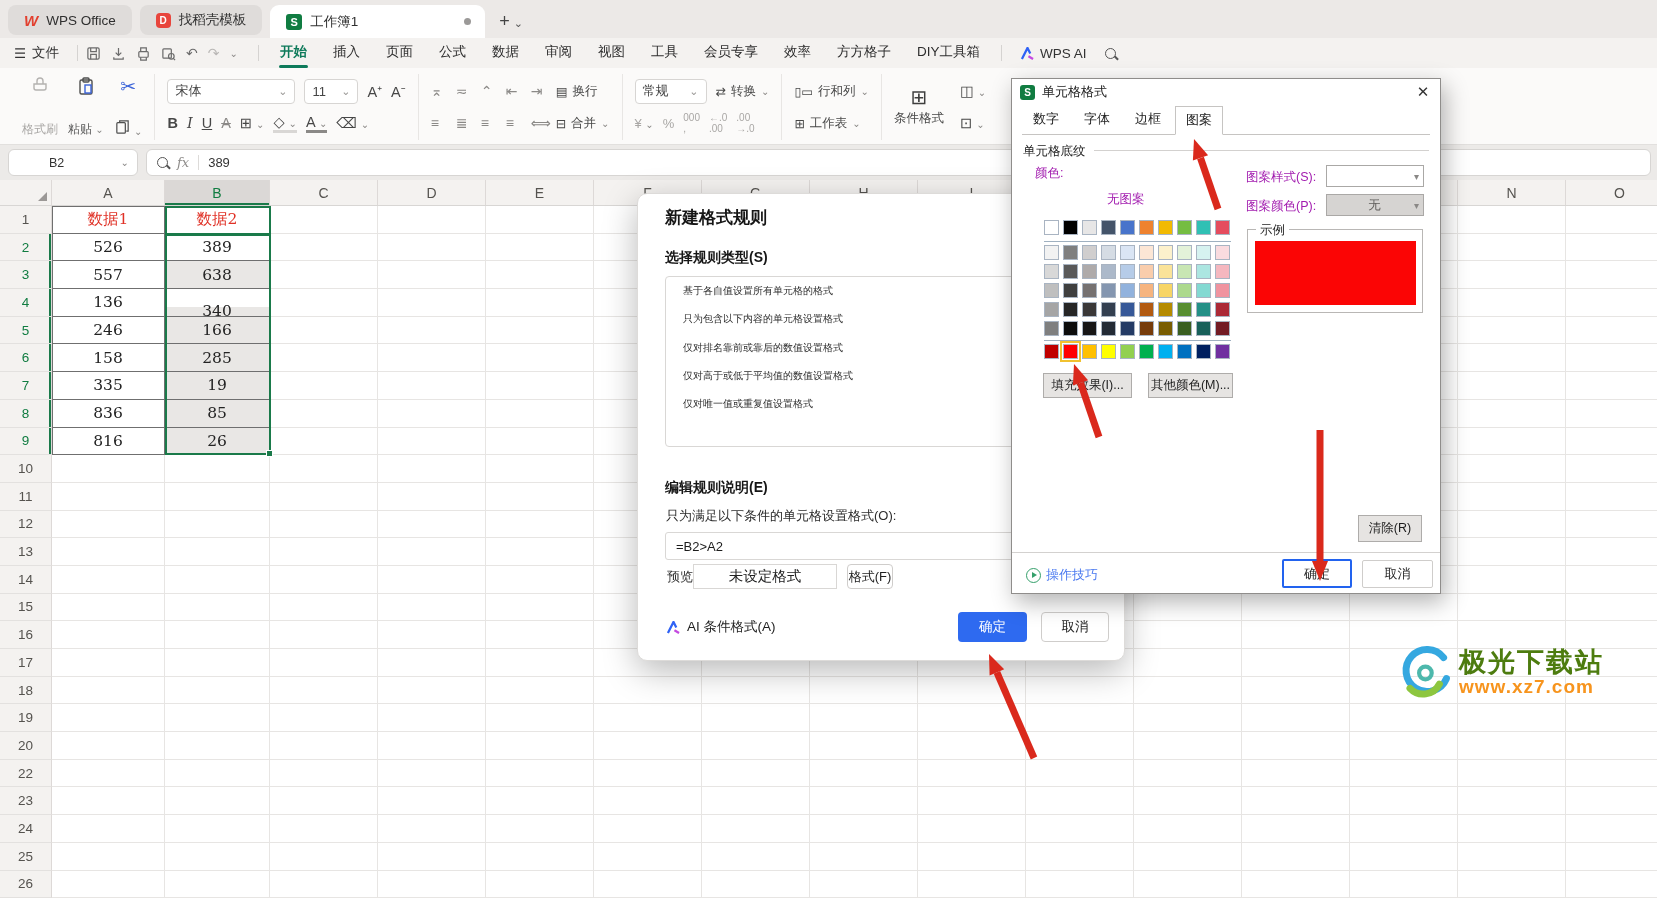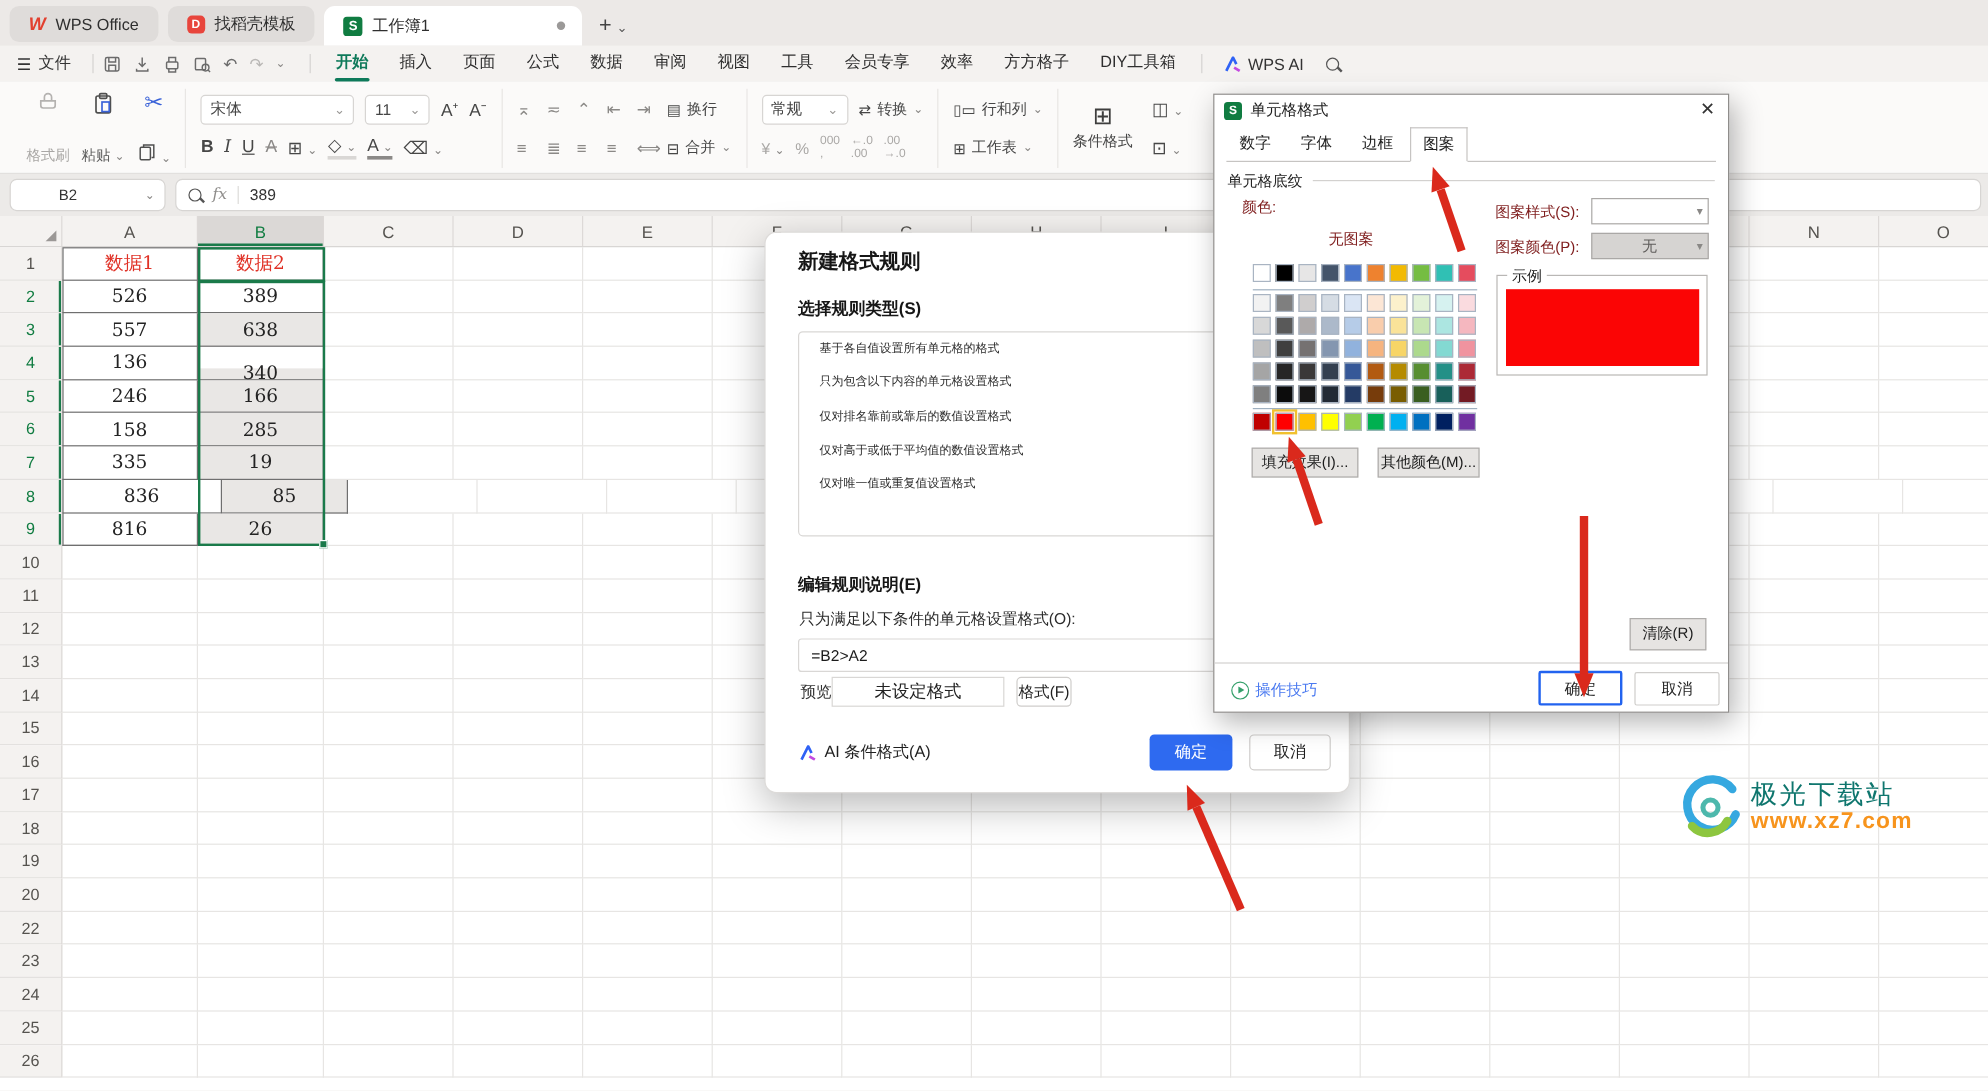--- a/index.html
+++ b/index.html
@@ -72,21 +72,21 @@
   .cell.selfill { background:#e9e7e5; }
   .ovl { position:absolute; pointer-events:none; }
   .tbl-outline { border:1px solid #6f6f6f; }
   .sel-b1 { border:2px solid #1a7a4a; }
   .sel-range { border:2.5px solid #1a7a4a; }
   .handle { position:absolute; right:-4px; bottom:-4px; width:7px; height:7px; background:#1a7a4a; border:1px solid #fff; }
 
   
   .watermark { position:absolute; left:1395px; top:645px; display:flex; align-items:center; gap:6px; z-index:5; }
   .wm-texts { display:flex; flex-direction:column; line-height:1.1; }
-  .wm-title { font-size:22px; font-weight:normal; color:#0f766e; letter-spacing:2px; }
+  .wm-title { font-size:27px; font-weight:bold; color:#4d7c0f; letter-spacing:2px; }
   .wm-url { font-size:19px; font-weight:bold; color:#f7941d; letter-spacing:1px; }
 
   
   .dlg { position:absolute; background:#fff; z-index:30; }
   .btn { display:inline-flex; align-items:center; justify-content:center; font-size:13px; color:#1f1f1f; background:#fff; border:1px solid #cfcdcb; border-radius:4px; }
 
   
   #dlg-rule { left:637px; top:193px; width:488px; height:468px; border-radius:10px; box-shadow:0 10px 34px rgba(0,0,0,.28); border:1px solid #dddbd9; }
   #dlg-rule .abs { position:absolute; }
   .rule-title { left:27px; top:12px; font-size:17px; font-weight:bold; color:#161616; }
@@ -105,21 +105,21 @@
   
   #dlg-fmt { left:1011px; top:78px; width:430px; height:516px; border:1px solid #8f8d8b; box-shadow:4px 8px 22px rgba(0,0,0,.3); z-index:40; }
   #dlg-fmt .abs { position:absolute; }
   .fmt-titlebar { left:0; top:0; right:0; height:26px; display:flex; align-items:center; padding:0 8px; gap:7px; font-size:13px; color:#1c1c1c; }
   .fmt-close { position:absolute; right:9px; top:5px; width:16px; height:16px; font-size:15px; line-height:15px; text-align:center; color:#333; }
   .tabs { left:10px; top:30px; right:10px; height:26px; display:flex; align-items:flex-end; border-bottom:1px solid #c6c4c2; }
   .ftab { padding:4px 10px 5px; font-size:13px; color:#222; margin-right:3px; border:1px solid transparent; }
   .ftab.active { background:#fff; border-color:#c6c4c2; border-bottom-color:#fff; margin-bottom:-1px; }
   .grp-label { font-size:12.5px; color:#222; background:#fff; }
   .hline { height:1px; background:#d3d1cf; }
-  .plabel { font-size:12.5px; color:#7f1d1d; }
+  .plabel { font-size:12.5px; color:#a21caf; }
   .swrow { position:absolute; display:flex; gap:4px; }
   .sw { width:15px; height:15px; border:1px solid #a9b4c2; }
   .sw.selsw { outline:2px solid #f1c12f; outline-offset:1px; }
   .pal-sep { position:absolute; height:1px; background:#9fb0c0; width:187px; left:32px; }
   .gbtn { background:#e6e4e2; border:1px solid #aeacaa; border-radius:0; font-size:12.5px; height:25px; display:inline-flex; align-items:center; justify-content:center; color:#1c1c1c; }
   .drop { height:22px; border:1px solid #aaa8a6; background:#fff; display:flex; align-items:center; justify-content:space-between; padding:0 4px 0 8px; font-size:12.5px; }
   .drop.disabled { background:#d6d4d2; color:#5f5d5b; }
   .samplebox { border:1px solid #b9b7b5; }
   .legend { position:absolute; top:-8px; left:8px; background:#fff; padding:0 4px; font-size:12.5px; color:#222; }
   .tips { display:flex; align-items:center; gap:5px; font-size:13px; color:#4a79f0; }
@@ -487,21 +487,21 @@
           <div class="cell" style="width: 108px;"></div>
           <div class="cell" style="width: 108px;"></div>
           <div class="cell" style="width: 108px;"></div>
           <div class="cell" style="width: 108px;"></div>
           <div class="cell" style="width: 108px;"></div>
           <div class="cell" style="width: 108px;"></div>
           <div class="cell" style="width: 108px;"></div>
         </div>
         <div class="srow">
           <div class="rh selrow">8</div>
-          <div class="cell tbl" style="width: 133px; text-align: center;">836</div>
+          <div class="cell tbl" style="width: 113px; text-align: center;">836</div>
           <div class="cell tbl selfill" style="width: 105px;">85</div>
           <div class="cell" style="width: 108px;"></div>
           <div class="cell" style="width: 108px;"></div>
           <div class="cell" style="width: 108px;"></div>
           <div class="cell" style="width: 108px;"></div>
           <div class="cell" style="width: 108px;"></div>
           <div class="cell" style="width: 108px;"></div>
           <div class="cell" style="width: 108px;"></div>
           <div class="cell" style="width: 108px;"></div>
           <div class="cell" style="width: 108px;"></div>

